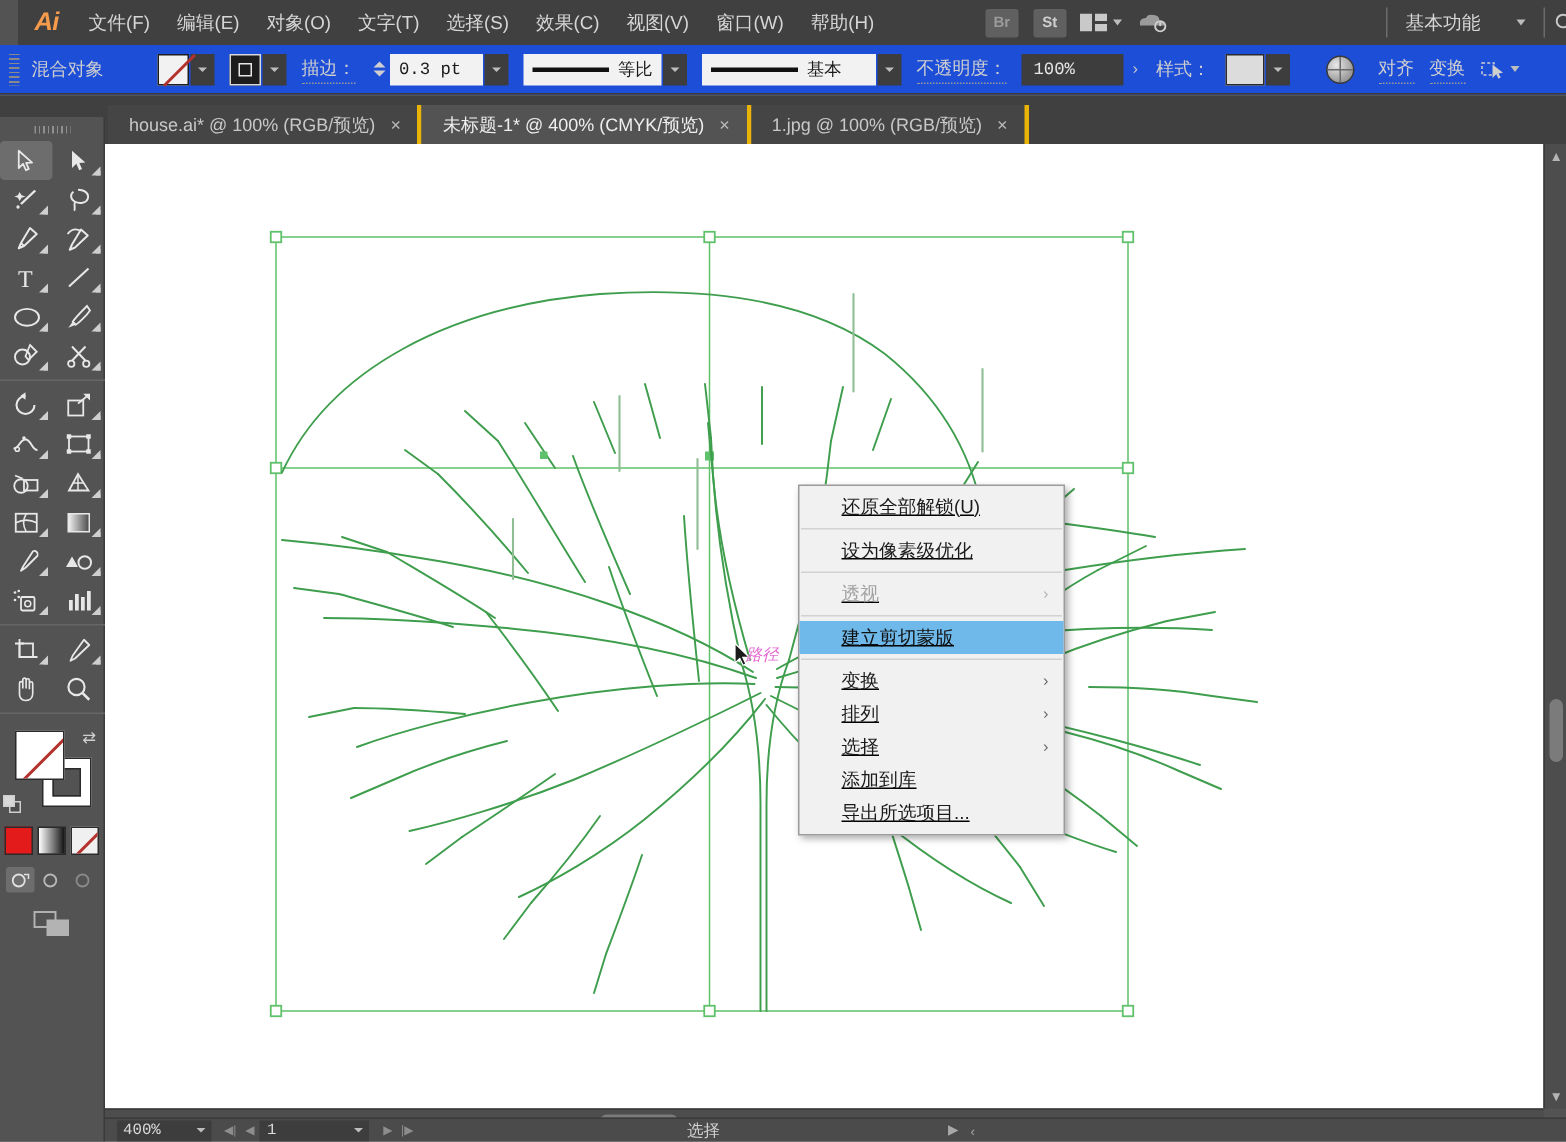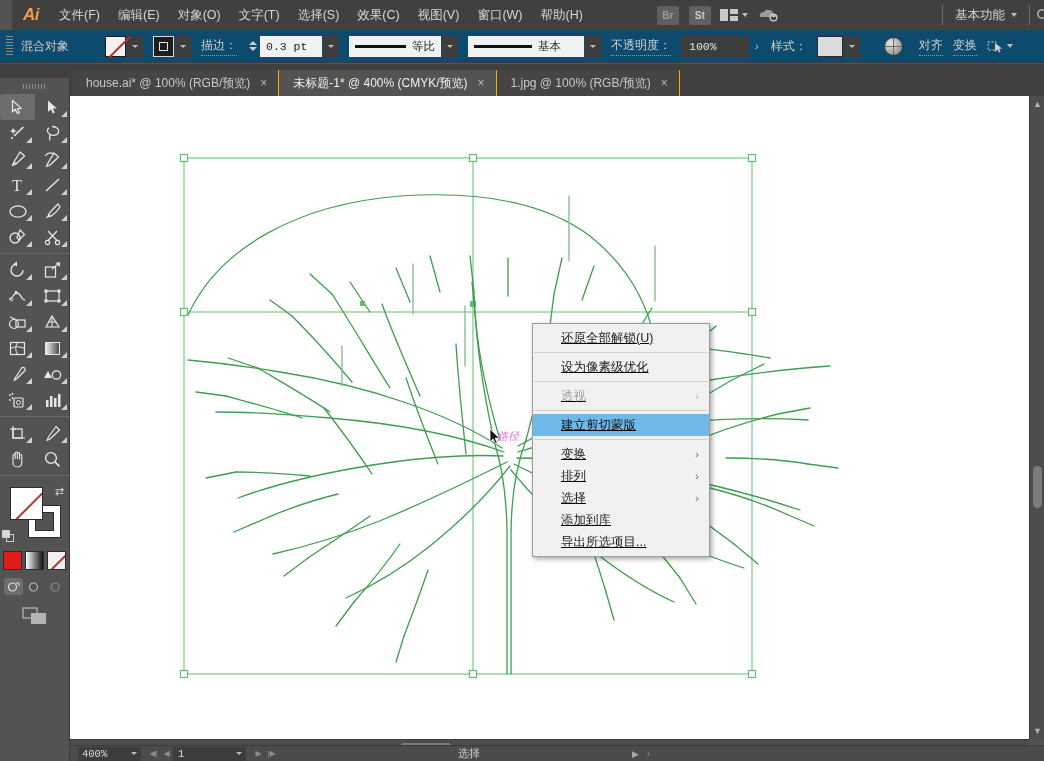--- a/index.html
+++ b/index.html
@@ -39,32 +39,32 @@
     display: flex; align-items: center; gap: 4px; margin: 0 4px; cursor: default;
   }
   .arr-glyph { display: block; width: 18px; height: 12px; }
   .caret {
     width: 0; height: 0; border-left: 3.5px solid transparent;
     border-right: 3.5px solid transparent; border-top: 4px solid #bdbdbd;
   }
   .caret.sm { border-left-width: 3px; border-right-width: 3px; border-top-width: 3.5px; }
   .mb-right { margin-left: auto; display: flex; align-items: center; height: 30px; }
   .workspace-btn {
-    display: flex; align-items: center; gap: 6px; padding: 0 12px; height: 30px;
+    display: flex; align-items: center; gap: 24px; padding: 0 12px; height: 30px;
     color: #d6d6d6; font-size: 12.5px; cursor: default;
   }
   .mb-divider { width: 1px; height: 20px; background: #6b6b6b; }
   .search-box {
     width: 26px; height: 30px; display: flex; align-items: center; justify-content: center;
   }
 
   
   .controlbar {
     position: absolute; left: 0; top: 30px; width: 1044px; height: 33px;
-    background: #0c4a6e; border-bottom: 1px solid #3c3c3c;
+    background: #1d4ed8; border-bottom: 1px solid #3c3c3c;
     display: flex; align-items: center; padding-left: 6px;
   }
   .grip {
     width: 7px; height: 21px; margin-right: 8px;
     background-image: repeating-linear-gradient(to bottom, #8a8a8a 0 1px, transparent 1px 3px);
   }
   .cb-label { color: #cfcfcf; font-size: 12px; margin-right: 10px; white-space: nowrap; }
   .cb-label.dotted { border-bottom: 1px dotted #9a9a9a; padding-bottom: 1px; }
   .swatch-none {
     width: 21px; height: 21px; background: #f2f2f2; border: 1px solid #1d1d1d;
@@ -128,21 +128,21 @@
   }
   .collapse-btn {
     width: 24px; height: 32px; display: flex; align-items: center; justify-content: center;
     color: #c9c9c9; font-size: 11px; cursor: default;
   }
   .tab-panel-gap { width: 48px; height: 32px; }
   .tab {
     height: 26px; display: flex; align-items: center; gap: 10px;
     padding: 0 11px 0 14px; background: #454545; color: #c8c8c8;
     font-size: 12px; white-space: nowrap; cursor: default;
-    border-right: 1px solid #eab308;
+    border-right: 3px solid #eab308;
   }
   .tab.active { background: #535353; color: #efefef; }
   .tab .x { font-size: 12px; color: #b9b9b9; line-height: 1; }
 
   
   .toolbar {
     position: absolute; left: 0; top: 78px; width: 70px; height: 683px;
     background: #535353; border-right: 1px solid #3b3b3b; z-index: 5;
   }
   .tb-head {

